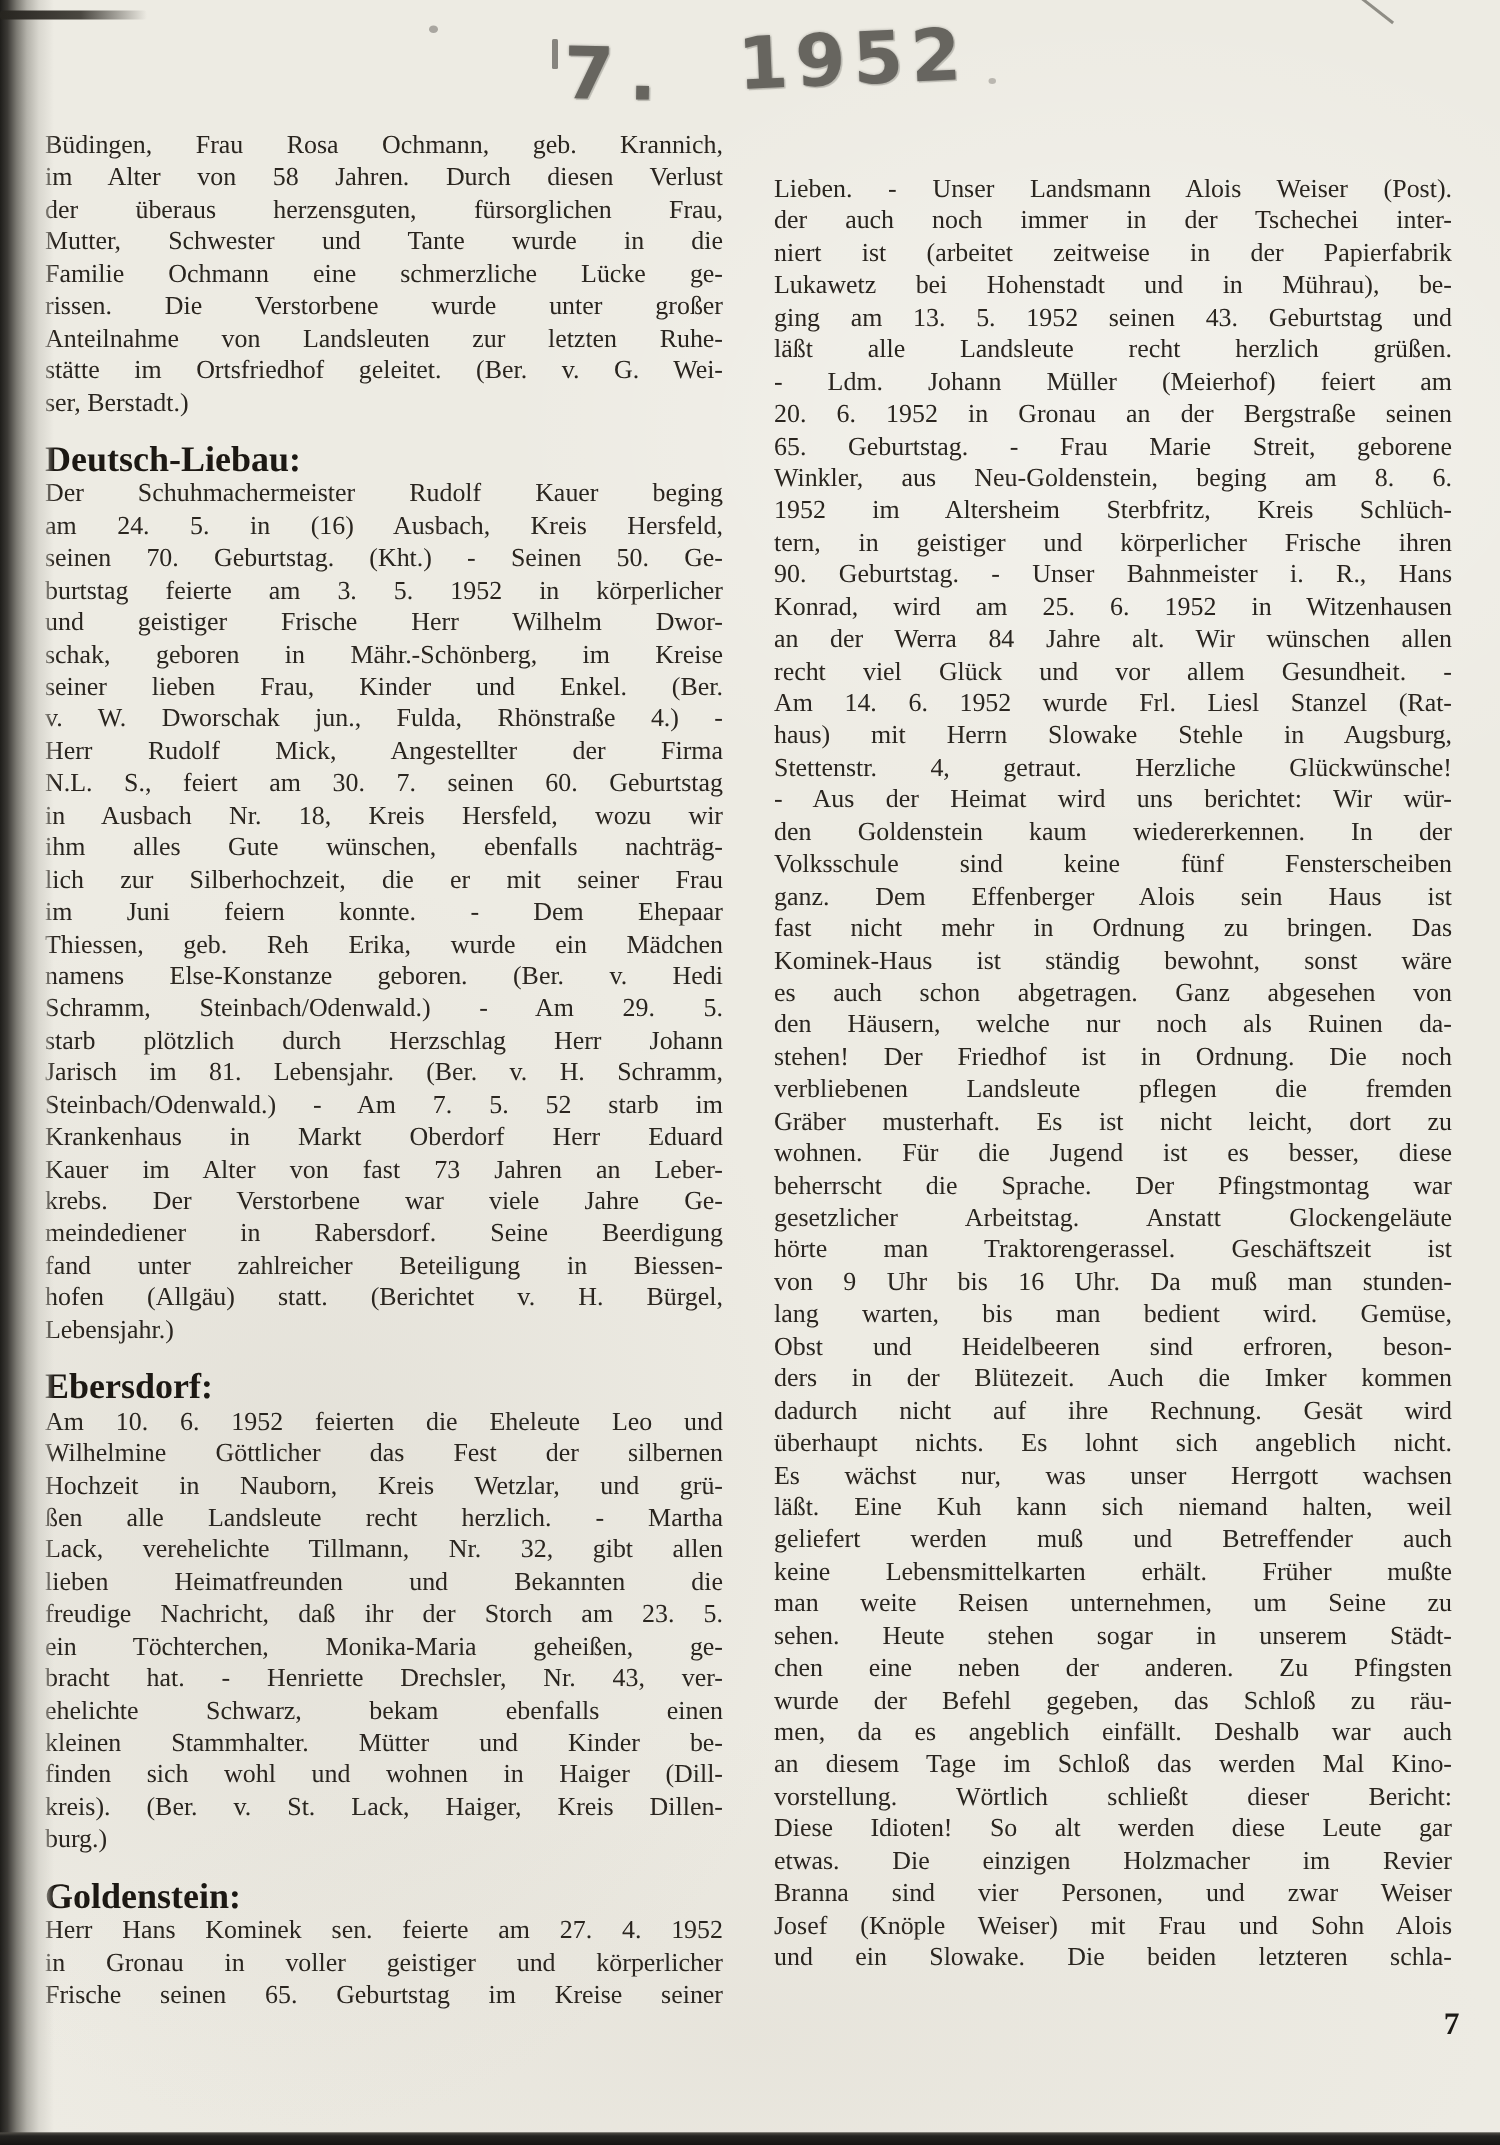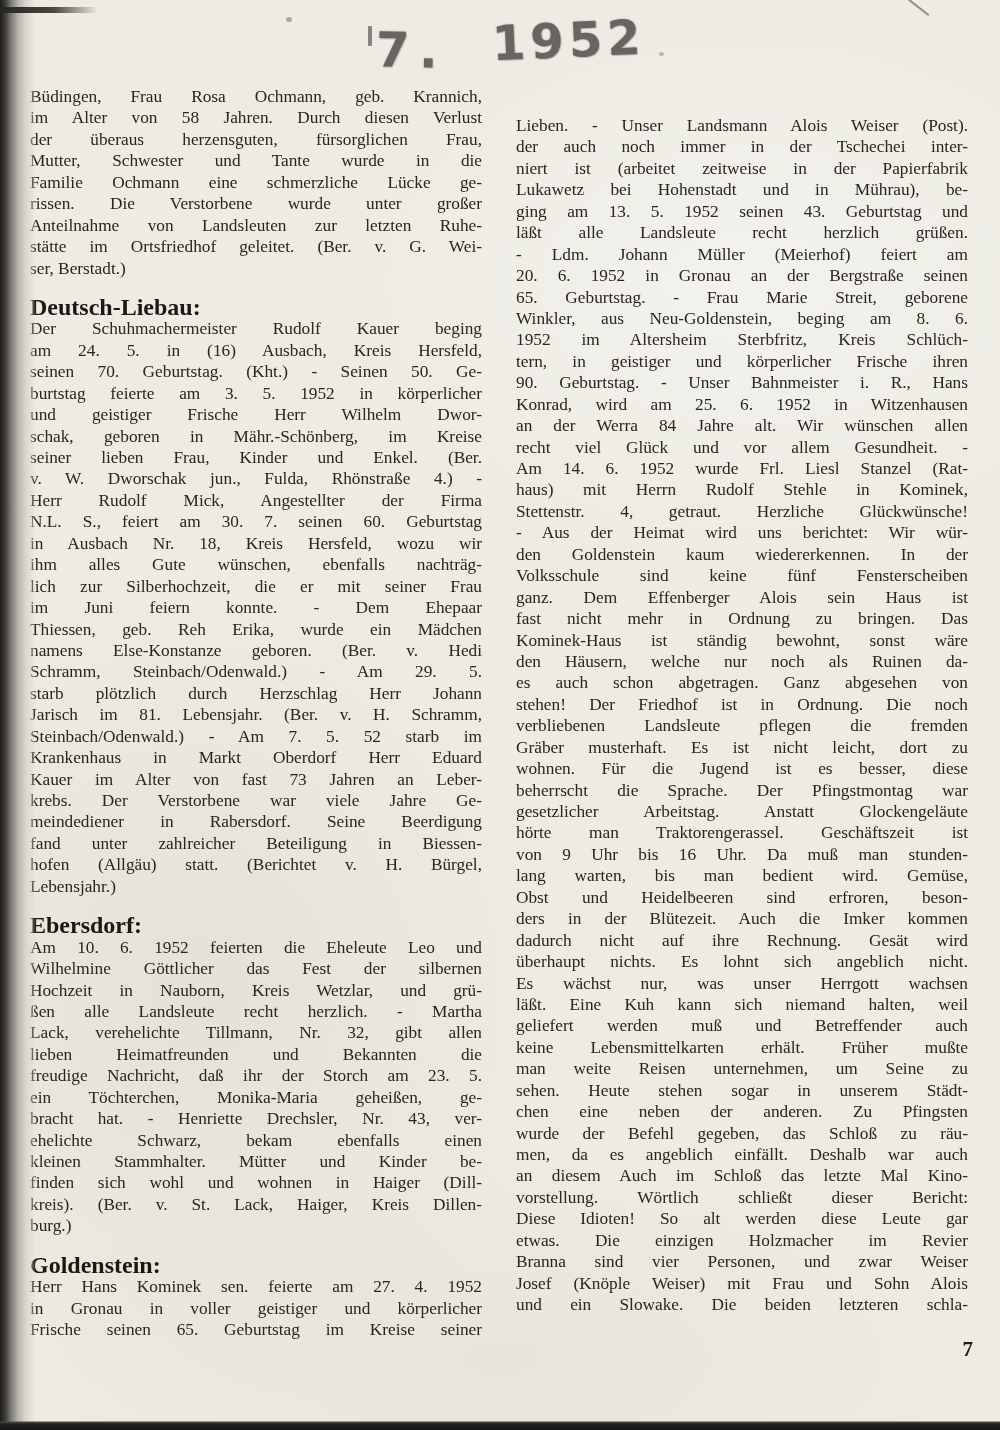--- a/index.html
+++ b/index.html
@@ -126,30 +126,30 @@
       <div class="tline">20. 6. 1952 in Gronau an der Bergstraße seinen</div>
       <div class="tline">65. Geburtstag. - Frau Marie Streit, geborene</div>
       <div class="tline">Winkler, aus Neu-Goldenstein, beging am 8. 6.</div>
       <div class="tline">1952 im Altersheim Sterbfritz, Kreis Schlüch-</div>
       <div class="tline">tern, in geistiger und körperlicher Frische ihren</div>
       <div class="tline">90. Geburtstag. - Unser Bahnmeister i. R., Hans</div>
       <div class="tline">Konrad, wird am 25. 6. 1952 in Witzenhausen</div>
       <div class="tline">an der Werra 84 Jahre alt. Wir wünschen allen</div>
       <div class="tline">recht viel Glück und vor allem Gesundheit. -</div>
       <div class="tline">Am 14. 6. 1952 wurde Frl. Liesl Stanzel (Rat-</div>
-      <div class="tline">haus) mit Herrn Rudolf Stehle in Kominek,</div>
+      <div class="tline">haus) mit Herrn Slowake Stehle in Augsburg,</div>
       <div class="tline">Stettenstr. 4, getraut. Herzliche Glückwünsche!</div>
       <div class="tline">- Aus der Heimat wird uns berichtet: Wir wür-</div>
       <div class="tline">den Goldenstein kaum wiedererkennen. In der</div>
       <div class="tline">Volksschule sind keine fünf Fensterscheiben</div>
       <div class="tline">ganz.  Dem Effenberger Alois sein Haus ist</div>
       <div class="tline">fast nicht mehr in Ordnung zu bringen.  Das</div>
       <div class="tline">Kominek-Haus ist ständig bewohnt, sonst wäre</div>
+      <div class="tline">es auch schon abgetragen. Ganz abgesehen von</div>
       <div class="tline">den Häusern, welche nur noch als Ruinen da-</div>
-      <div class="tline">es auch schon abgetragen. Ganz abgesehen von</div>
       <div class="tline">stehen! Der Friedhof ist in Ordnung. Die noch</div>
       <div class="tline">verbliebenen Landsleute pflegen die fremden</div>
       <div class="tline">Gräber musterhaft.  Es ist nicht leicht, dort zu</div>
       <div class="tline">wohnen.  Für die Jugend ist es besser, diese</div>
       <div class="tline">beherrscht die Sprache. Der Pfingstmontag war</div>
       <div class="tline">gesetzlicher Arbeitstag. Anstatt Glockengeläute</div>
       <div class="tline">hörte man Traktorengerassel. Geschäftszeit ist</div>
       <div class="tline">von 9 Uhr bis 16 Uhr.  Da muß man stunden-</div>
       <div class="tline">lang warten, bis man bedient wird.  Gemüse,</div>
       <div class="tline">Obst und Heidelbeeren sind erfroren, beson-</div>
@@ -158,21 +158,21 @@
       <div class="tline">überhaupt nichts. Es lohnt sich angeblich nicht.</div>
       <div class="tline">Es wächst nur, was unser Herrgott wachsen</div>
       <div class="tline">läßt. Eine Kuh kann sich niemand halten, weil</div>
       <div class="tline">geliefert werden muß und Betreffender auch</div>
       <div class="tline">keine Lebensmittelkarten erhält. Früher mußte</div>
       <div class="tline">man weite Reisen unternehmen, um Seine zu</div>
       <div class="tline">sehen.  Heute stehen sogar in unserem Städt-</div>
       <div class="tline">chen eine neben der anderen.  Zu Pfingsten</div>
       <div class="tline">wurde der Befehl gegeben, das Schloß zu räu-</div>
       <div class="tline">men, da es angeblich einfällt. Deshalb war auch</div>
-      <div class="tline">an diesem Auch im Schloß das letzte Mal Kino-</div>
+      <div class="tline">an diesem Tage im Schloß das werden Mal Kino-</div>
       <div class="tline">vorstellung. Wörtlich schließt dieser Bericht:</div>
       <div class="tline">Diese Idioten! So alt werden diese Leute gar</div>
       <div class="tline">etwas.  Die einzigen Holzmacher im Revier</div>
       <div class="tline">Branna sind vier Personen, und zwar Weiser</div>
       <div class="tline">Josef (Knöple Weiser) mit Frau und Sohn Alois</div>
       <div class="tline">und ein Slowake.  Die beiden letzteren schla-</div>
     </div>
 
   <div class="pagenum">7</div>
 

